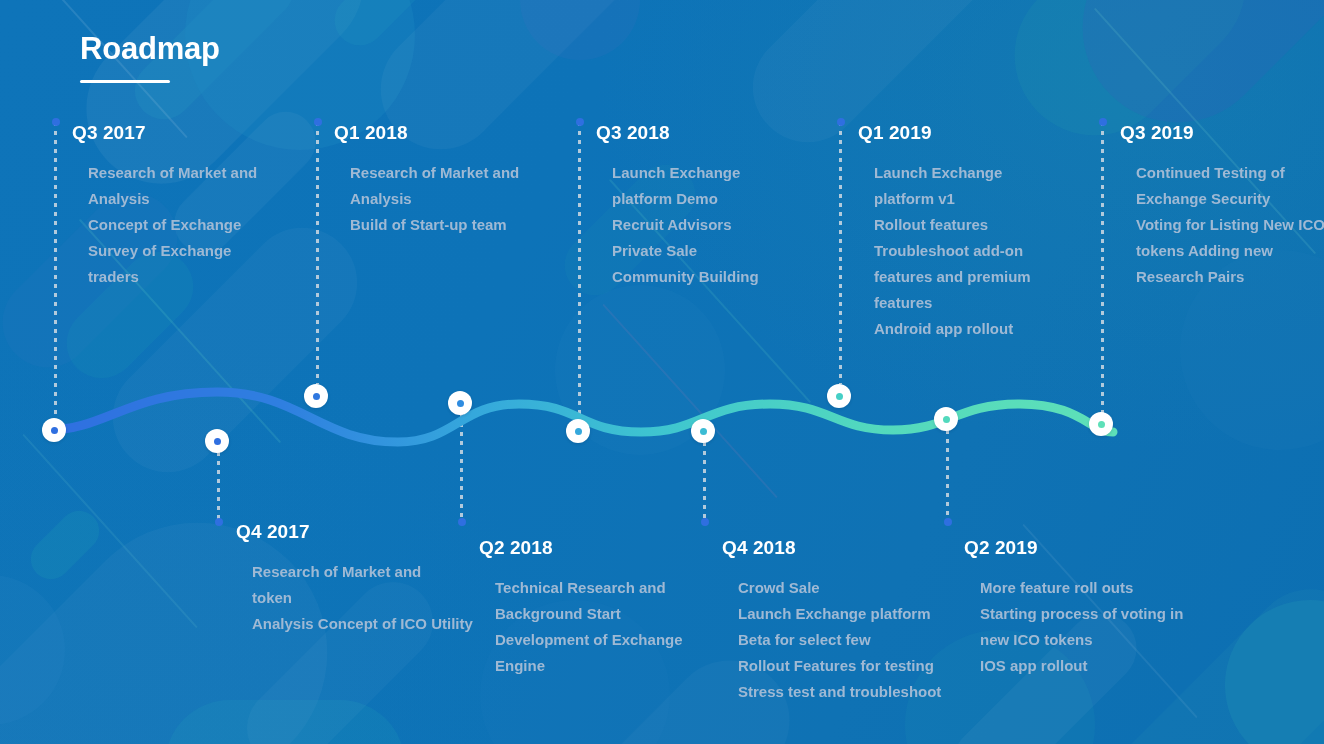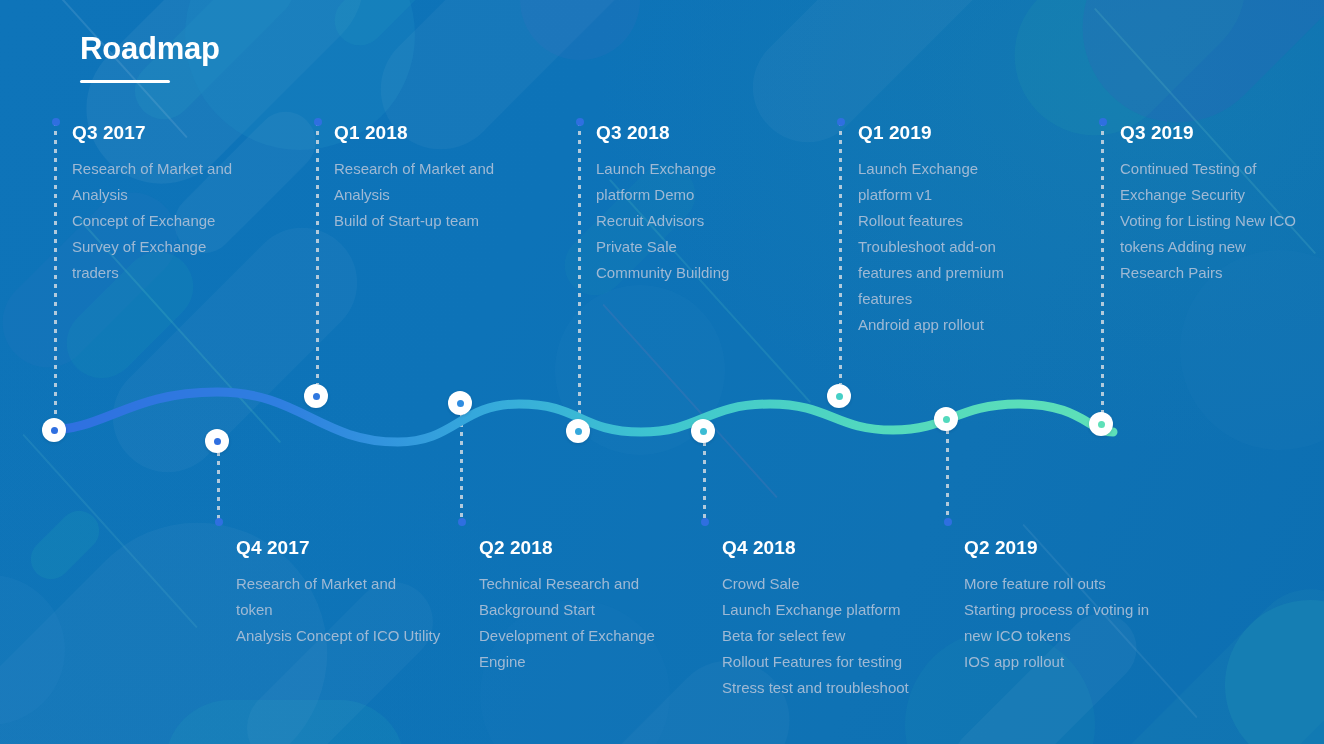--- a/index.html
+++ b/index.html
@@ -32,21 +32,21 @@
   .title-rule{
     margin-top:14px;width:90px;height:3px;background:#ffffff;border-radius:2px;
   }
 
   
   .ms{position:absolute;}
   .ms-title{
     color:#ffffff;font-size:19px;font-weight:bold;margin:0 0 12px 0;
     line-height:1.1;letter-spacing:.1px;white-space:nowrap;
   }
-  .ms-list{list-style:none;margin:0;padding:0;}
+  .ms-list{list-style:none;margin:16px;padding:0;font-weight:bold;}
   .ms-list li{
     color:#9fb9d4;font-size:15px;line-height:26px;white-space:nowrap;
   }
 
   
   .conn{position:absolute;width:3px;}
   .conn .dash{
     position:absolute;left:0;top:0;width:3px;height:100%;
     background-image:linear-gradient(#cfd9e2 50%, rgba(255,255,255,0) 0%);
     background-size:3px 9px;background-repeat:repeat-y;
@@ -242,21 +242,21 @@
     <div class="ms-title">Q3 2019</div>
     <ul class="ms-list">
       <li>Continued Testing of</li>
       <li>Exchange Security</li>
       <li>Voting for Listing New ICO</li>
       <li>tokens Adding new</li>
       <li>Research Pairs</li>
     </ul>
   </div>
 
-  <div class="ms" style="left:236px;top:538px;">
+  <div class="ms" style="left:236px;top:522px;">
     <div class="ms-title">Q4 2017</div>
     <ul class="ms-list">
       <li>Research of Market and</li>
       <li>token</li>
       <li>Analysis Concept of ICO Utility</li>
     </ul>
   </div>
 
   <div class="ms" style="left:479px;top:538px;">
     <div class="ms-title">Q2 2018</div>

